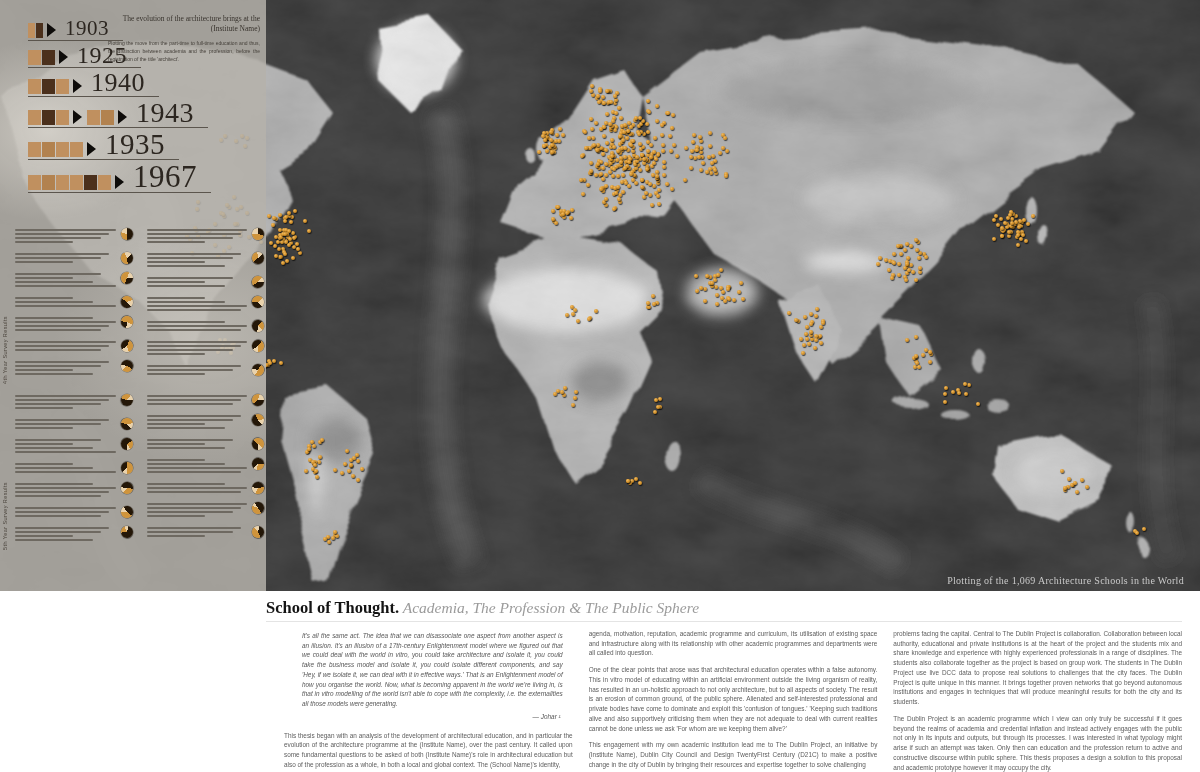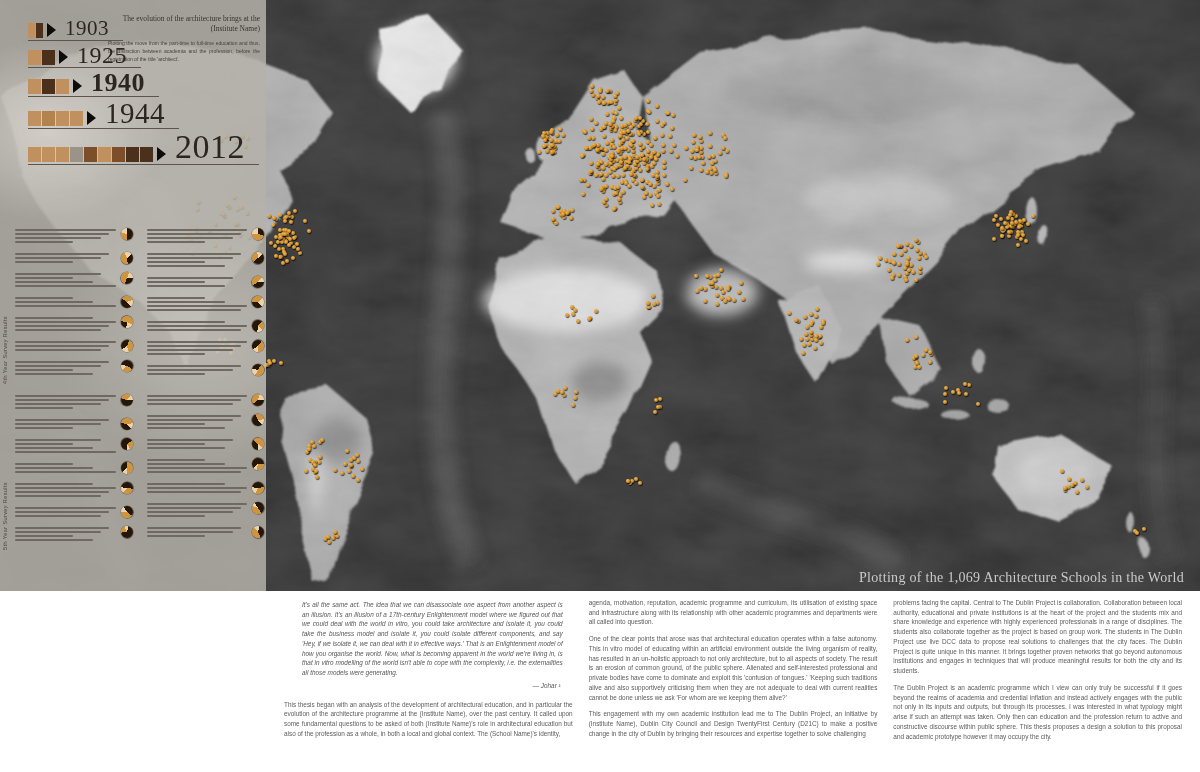--- a/index.html
+++ b/index.html
@@ -6,21 +6,21 @@
   .poster{position:relative;width:1200px;height:772px;margin:0 auto;overflow:hidden;background:#fff;
           font-family:"Liberation Sans",sans-serif;}
   
   .map-area{position:absolute;left:0;top:0;width:1200px;height:591px;background:#161616;}
   .map-area svg{position:absolute;left:0;top:0;}
   .markers{position:absolute;left:0;top:0;width:1200px;height:591px;z-index:2;}
   .marker{position:absolute;width:4px;height:4px;border-radius:50%;
           background:radial-gradient(circle at 35% 30%, #f2bb60 0%, #d08e27 55%, #835810 100%);
           box-shadow:0.7px 1px 1px rgba(0,0,0,0.7);}
   .map-caption{position:absolute;right:16px;bottom:5px;z-index:2;color:#cbcbcb;
-          font-family:"Liberation Serif",serif;font-size:14px;letter-spacing:0.3px;}
+          font-family:"Liberation Serif",serif;font-size:10px;letter-spacing:0.3px;}
   
   .left-panel{position:absolute;left:0;top:0;width:266px;height:591px;z-index:3;box-sizing:border-box;
           background:
            radial-gradient(170px 130px at 18% 22%, rgba(232,228,220,0.55), rgba(232,228,220,0) 70%),
            radial-gradient(220px 170px at 78% 58%, rgba(214,210,202,0.45), rgba(214,210,202,0) 70%),
            rgba(181,177,170,0.85);}
   .panel-header{position:absolute;top:14px;right:6px;width:152px;text-align:right;}
   .panel-header .ph-title{font-family:"Liberation Serif",serif;font-size:7.5px;color:#38332d;
           line-height:1.35;margin:0 0 6px;}
   .panel-header .ph-sub{font-size:5px;text-align:justify;color:#46413b;line-height:1.55;margin:0;}
@@ -904,46 +904,57 @@
           <span class="tl-arrow"></span>
           <span class="tl-year" style="font-size: 24px;">1925</span>
         </div>
         <div class="tl-row">
           <div class="tl-bar">
             <span class="tl-seg" style="background: rgb(192, 144, 95); width: 13px;"></span>
             <span class="tl-seg" style="background: rgb(75, 48, 28); width: 13px;"></span>
             <span class="tl-seg" style="background: rgb(192, 144, 95); width: 13px;"></span>
           </div>
           <span class="tl-arrow"></span>
-          <span class="tl-year" style="font-size: 26px; font-weight: bold;">1940</span>
+          <span class="tl-year" style="font-size: 26px;">1940</span>
+        </div>
+        <div class="tl-row">
+          <div class="tl-bar">
+            <span class="tl-seg" style="background: rgb(192, 144, 95); width: 13px;"></span>
+            <span class="tl-seg" style="background: rgb(75, 48, 28); width: 13px;"></span>
+            <span class="tl-seg" style="background: rgb(192, 144, 95); width: 13px;"></span>
+          </div>
+          <span class="tl-arrow"></span>
+          <div class="tl-bar">
+            <span class="tl-seg" style="background: rgb(192, 144, 95); width: 13px;"></span>
+            <span class="tl-seg" style="background: rgb(178, 130, 79); width: 13px;"></span>
+          </div>
+          <span class="tl-arrow"></span>
+          <span class="tl-year" style="font-size: 28px;">1943</span>
         </div>
         <div class="tl-row">
           <div class="tl-bar">
             <span class="tl-seg" style="background: rgb(192, 144, 95); width: 13px;"></span>
             <span class="tl-seg" style="background: rgb(178, 130, 79); width: 13px;"></span>
             <span class="tl-seg" style="background: rgb(192, 144, 95); width: 13px;"></span>
             <span class="tl-seg" style="background: rgb(192, 144, 95); width: 13px;"></span>
           </div>
           <span class="tl-arrow"></span>
-          <span class="tl-year" style="font-size: 29px;">1944</span>
+          <span class="tl-year" style="font-size: 29px;">1935</span>
         </div>
         <div class="tl-row">
           <div class="tl-bar">
             <span class="tl-seg" style="background: rgb(192, 144, 95); width: 13px;"></span>
+            <span class="tl-seg" style="background: rgb(178, 130, 79); width: 13px;"></span>
             <span class="tl-seg" style="background: rgb(192, 144, 95); width: 13px;"></span>
             <span class="tl-seg" style="background: rgb(192, 144, 95); width: 13px;"></span>
-            <span class="tl-seg" style="background: rgb(154, 147, 135); width: 13px;"></span>
-            <span class="tl-seg" style="background: rgb(124, 78, 42); width: 13px;"></span>
+            <span class="tl-seg" style="background: rgb(75, 48, 28); width: 13px;"></span>
             <span class="tl-seg" style="background: rgb(192, 144, 95); width: 13px;"></span>
-            <span class="tl-seg" style="background: rgb(124, 78, 42); width: 13px;"></span>
-            <span class="tl-seg" style="background: rgb(75, 48, 28); width: 13px;"></span>
-            <span class="tl-seg" style="background: rgb(75, 48, 28); width: 13px;"></span>
           </div>
           <span class="tl-arrow"></span>
-          <span class="tl-year" style="font-size: 34px;">2012</span>
+          <span class="tl-year" style="font-size: 31px;">1967</span>
         </div>
       </div>
     <div class="surveys">
         <div class="srv-section">
           <div class="sec-label">4th Year Survey Results</div>
           <div class="sec-cols">
             <div class="srv-col">
               <div class="srv-row">
                 <div class="srv-text">
                   <div class="ln" style="width: 100%;"></div>
@@ -1194,20 +1205,23 @@
                 </div>
                 <div class="srv-pie" style="background: conic-gradient(rgb(36, 23, 8) 0deg, rgb(36, 23, 8) 40%, rgb(207, 148, 60) 40%, rgb(207, 148, 60) 85%, rgb(233, 210, 172) 85%, rgb(233, 210, 172) 100%); transform: rotate(12deg);"></div>
               </div>
             </div>
           </div>
         </div>
       </div>
   </div>
 
   <div class="bottom-section">
+    <div class="title-row">
+      <span class="title-main">School of Thought.</span><span class="title-sub"> Academia, The Profession &amp; The Public Sphere</span>
+    </div>
     <div class="cols">
       <div class="col">
           <p class="blk-quote">It's all the same act. The idea that we can disassociate one aspect from another aspect is an illusion. It's an illusion of a 17th-century Enlightenment model where we figured out that we could deal with the world in vitro, you could take architecture and isolate it, you could take the business model and isolate it, you could isolate different components, and say 'Hey, if we isolate it, we can deal with it in effective ways.' That is an Enlightenment model of how you organise the world. Now, what is becoming apparent in the world we're living in, is that in vitro modelling of the world isn't able to cope with the complexity, i.e. the externalities all those models were generating.</p>
           <p class="blk-attribution">— Johar ¹</p>
           <p class="blk-para">This thesis began with an analysis of the development of architectural education, and in particular the evolution of the architecture programme at the (Institute Name), over the past century. It called upon some fundamental questions to be asked of both (Institute Name)'s role in architectural education but also of the profession as a whole, in both a local and global context. The (School Name)'s identity,</p>
         </div>
       <div class="col">
           <p class="blk-para">agenda, motivation, reputation, academic programme and curriculum, its utilisation of existing space and infrastructure along with its relationship with other academic programmes and departments were all called into question.</p>
           <p class="blk-para">One of the clear points that arose was that architectural education operates within a false autonomy. This in vitro model of educating within an artificial environment outside the living organism of reality, has resulted in an un-holistic approach to not only architecture, but to all aspects of society. The result is an erosion of common ground, of the public sphere. Alienated and self-interested professional and private bodies have come to dominate and exploit this 'confusion of tongues.' 'Keeping such traditions alive and also supportively criticising them when they are not adequate to deal with current realities cannot be done unless we ask 'For whom are we keeping them alive?'</p>
           <p class="blk-para">This engagement with my own academic institution lead me to The Dublin Project, an initiative by (Institute Name), Dublin City Council and Design TwentyFirst Century (D21C) to make a positive change in the city of Dublin by bringing their resources and expertise together to solve challenging</p>

